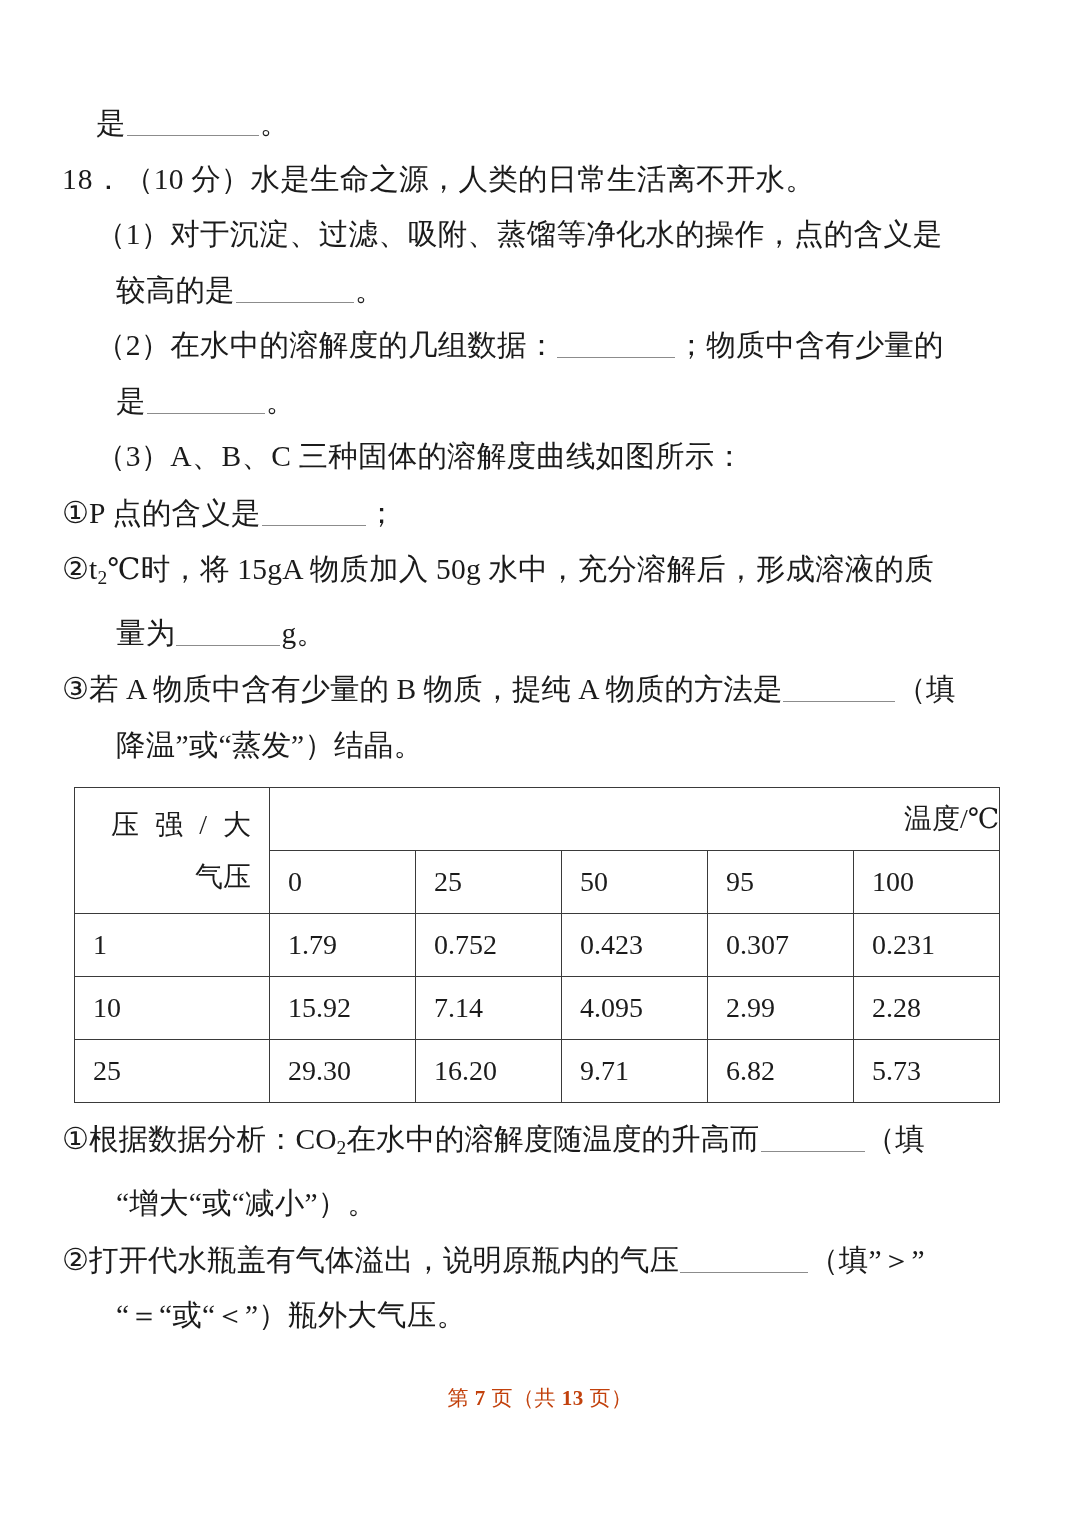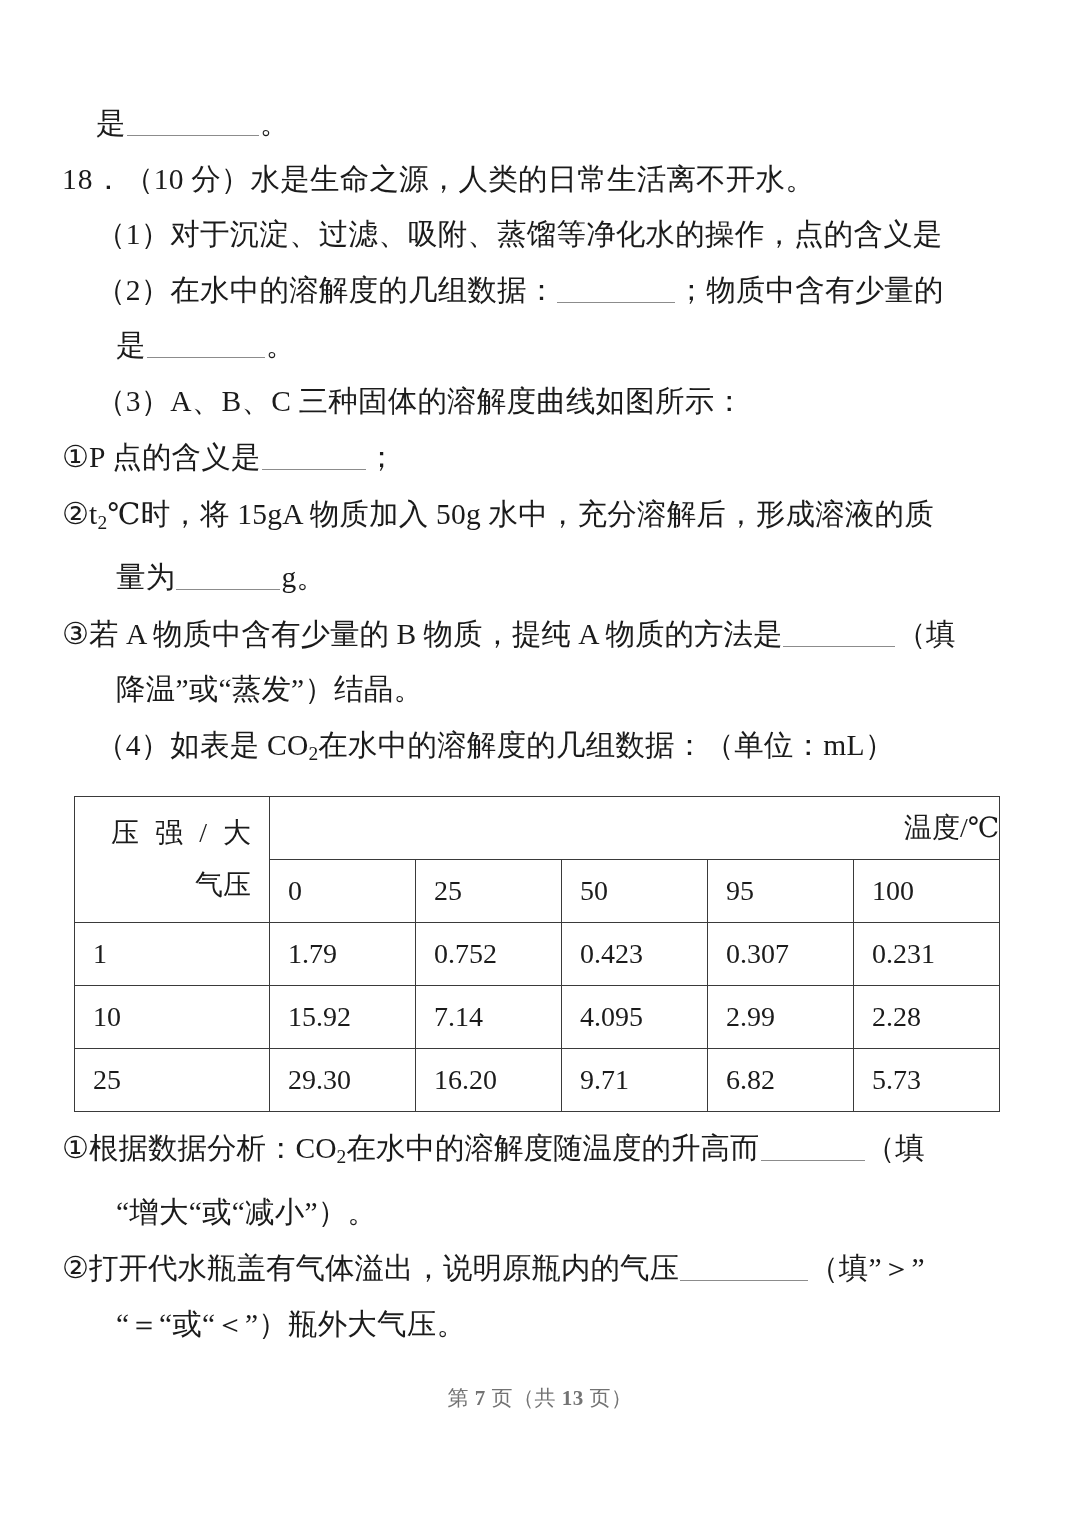--- a/index.html
+++ b/index.html
@@ -101,41 +101,44 @@
   .tbl-num { text-align: left; padding-left: 22px; }
 
   
   .footer {
     position: absolute;
     left: 0;
     right: 0;
     top: 1384px;
     text-align: center;
     font-size: 21px;
-    color: #737373;
+    color: #c2410c;
     letter-spacing: 0.5px;
   }
   .footer b { font-weight: bold; }
 </style>
 </head>
 <body>
 
 <div class="page">
 
   <div class="line indent1">
     <span>是</span><span class="blank b-w2"></span><span>。</span>
   </div>
 
   <div class="line">
     <span class="q-num">18．</span><span>（10 分）</span><span>水是生命之源，人类的日常生活离不开水。</span>
   </div>
 
   <div class="line indent1">
     <span>（1）</span><span>对于沉淀、过滤、吸附、蒸馏等净化水的操作，点的含义是</span>
   </div>
+  <div class="line indent2">
+    <span>较高的是</span><span class="blank b-w1"></span><span>。</span>
+  </div>
 
   <div class="line indent1">
     <span>（2）</span><span>在水中的溶解度的几组数据：</span><span class="blank b-w1"></span><span>；物质中含有少量的</span>
   </div>
   <div class="line indent2">
     <span>是</span><span class="blank b-w1"></span><span>。</span>
   </div>
 
   <div class="line indent1">
     <span>（3）</span><span>A、B、C 三种固体的溶解度曲线如图所示：</span>
@@ -152,23 +155,20 @@
     <span>量为</span><span class="blank b-w3"></span><span>g。</span>
   </div>
 
   <div class="line">
     <span class="circ">③</span><span class="sp-s">若 A 物质中含有少量的 B 物质，提纯 A 物质的方法是</span><span class="blank b-w4"></span><span>（填</span>
   </div>
   <div class="line indent2">
     <span>降温”或“蒸发”）结晶。</span>
   </div>
 
-  <div class="line indent1">
-    <span>（4）</span><span>如表是 CO</span><sub>2</sub><span>在水中的溶解度的几组数据：（单位：mL）</span>
-  </div>
 
   <table class="data-table">
     <tbody>
         <tr>
       <td class="col-head cell-press" rowspan="2">
         <div class="press-l1">
           <span>压</span>
               <span>强</span>
               <span>/</span>
               <span>大</span>

